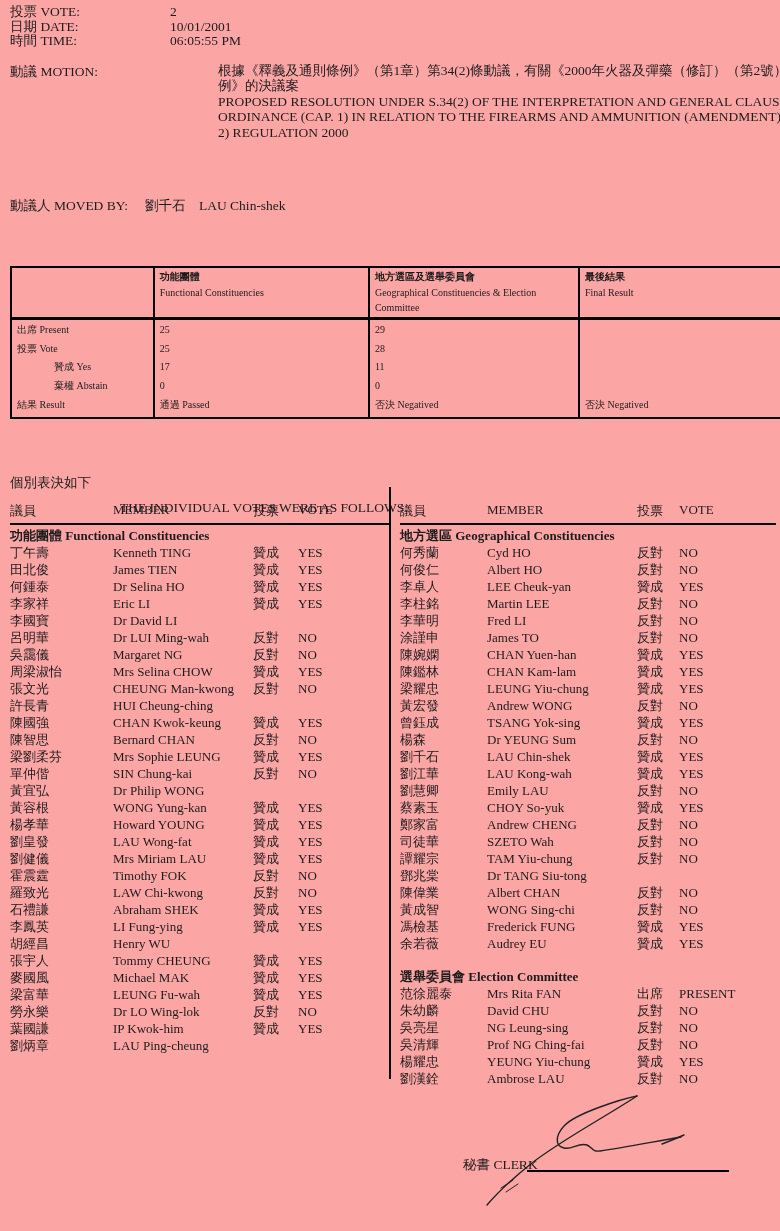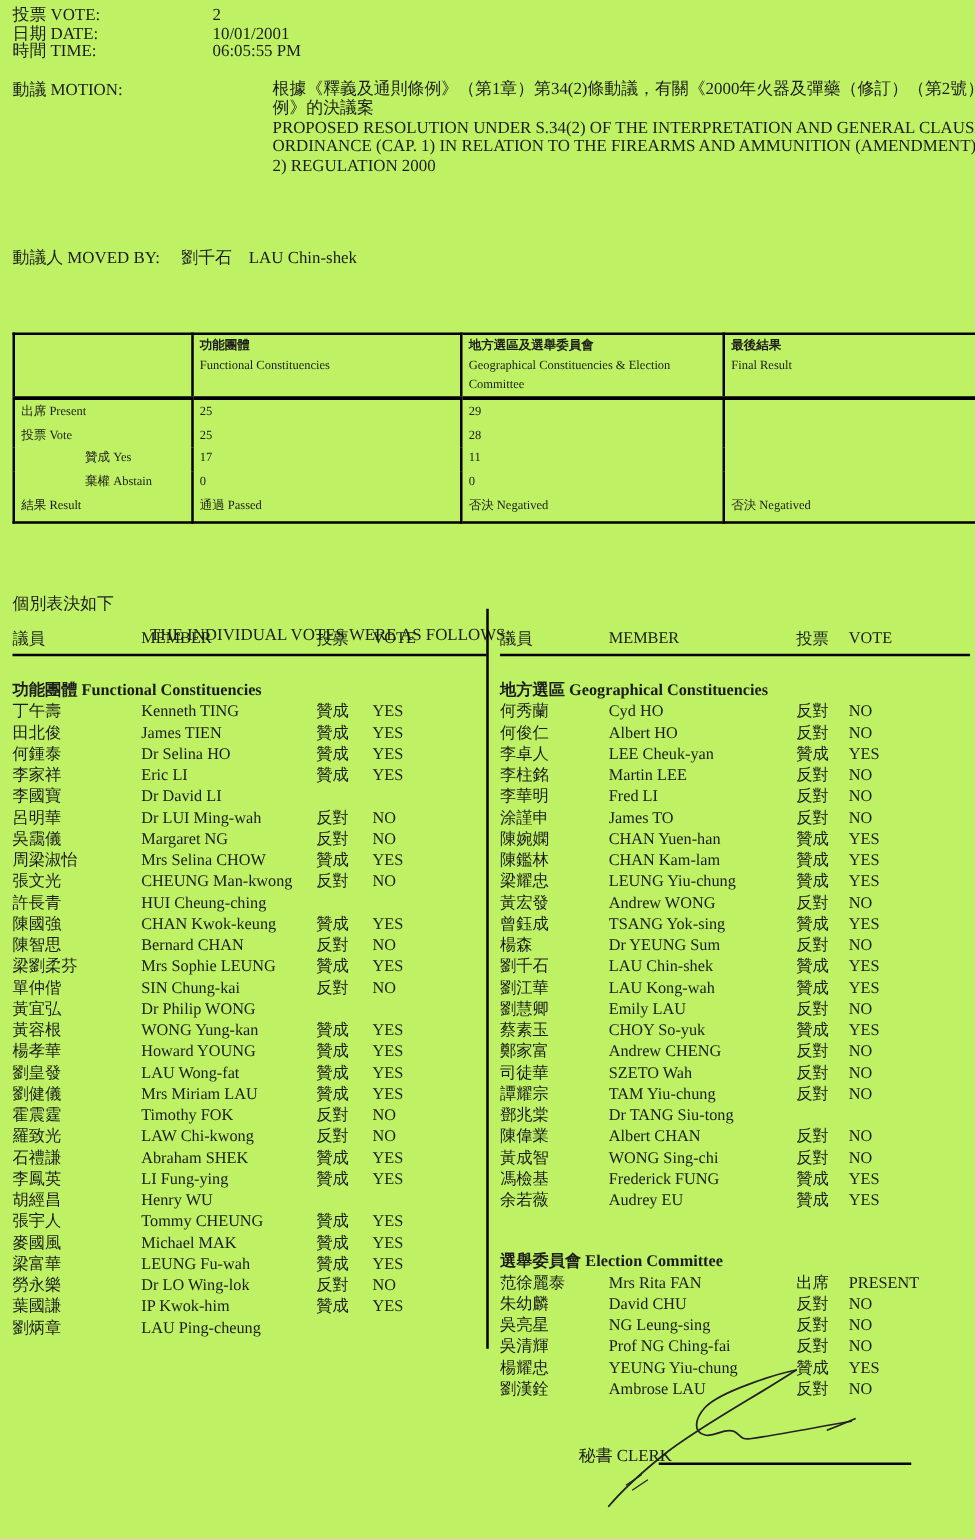--- a/index.html
+++ b/index.html
@@ -1,20 +1,20 @@
 <!DOCTYPE html>
 <html><head>
 <meta charset="utf-8">
 <style>
   html,body{margin:0;padding:0;background:#888;}
   .page{
     position:relative;
     width:780px;height:1231px;
     margin:0 auto;
-    background:#bef264;
+    background:#fca5a5;
     color:#1c1c1c;
     font-family:"Liberation Serif","DejaVu Serif",serif;
     font-size:13.5px;
     overflow:hidden;
   }
   .abs{position:absolute;}
 
   
   .info-row{display:flex;line-height:14.6px;}
   .info-label{width:160px;flex:0 0 160px;}
@@ -48,35 +48,35 @@
   table.results thead th{
     border-top:2px solid #000;
     border-bottom:3px solid #000;
     height:46px;
     line-height:15.6px;
   }
   table.results .hdr-zh{font-weight:bold;}
   table.results tbody td{border-top:none;border-bottom:none;line-height:16.8px;}
   table.results tr.first-body td{padding-top:2px;}
   table.results tr.last-body td{border-bottom:2px solid #000;padding-bottom:3px;}
-  table.results td.indent{padding-left:56px;}
+  table.results td.indent{padding-left:42px;}
   .col-label{width:138px;} .col-fc{width:208px;} .col-gc{width:203px;} .col-final{width:203px;}
 
   
   .votes-title-zh{position:absolute;left:10px;top:474px;}
   .votes-title-en{position:absolute;left:120px;top:500px;}
 
   .vote-table{position:absolute;top:502px;font-size:13px;}
   .vote-table.left{left:10px;width:379px;}
   .vote-table.right{left:392px;width:384px;padding-left:8px;box-sizing:border-box;}
   .vote-head{display:grid;border-bottom:2px solid #000;padding-bottom:4px;height:17px;}
   .vote-row{display:grid;height:17px;line-height:17px;white-space:nowrap;}
   .vote-table.left .vote-head,.vote-table.left .vote-row{grid-template-columns:103px 140px 45px 1fr;}
   .vote-table.right .vote-head,.vote-table.right .vote-row{grid-template-columns:87px 150px 42px 1fr;}
-  .vote-section{font-weight:bold;height:17px;line-height:17px;padding-top:18px;white-space:nowrap;}
+  .vote-section{font-weight:bold;height:17px;line-height:17px;padding-top:2px;white-space:nowrap;}
   .vote-gap{height:14px;}
   .vote-divider{position:absolute;left:389px;top:487px;width:2px;height:592px;background:#000;}
 
   
   .clerk-label{position:absolute;left:463px;top:1156px;font-size:13.5px;}
   .clerk-line{position:absolute;left:527px;top:1170px;width:202px;height:2px;background:#000;}
   .signature{position:absolute;left:440px;top:1080px;width:320px;height:150px;}
 </style>
 </head>
 <body>

